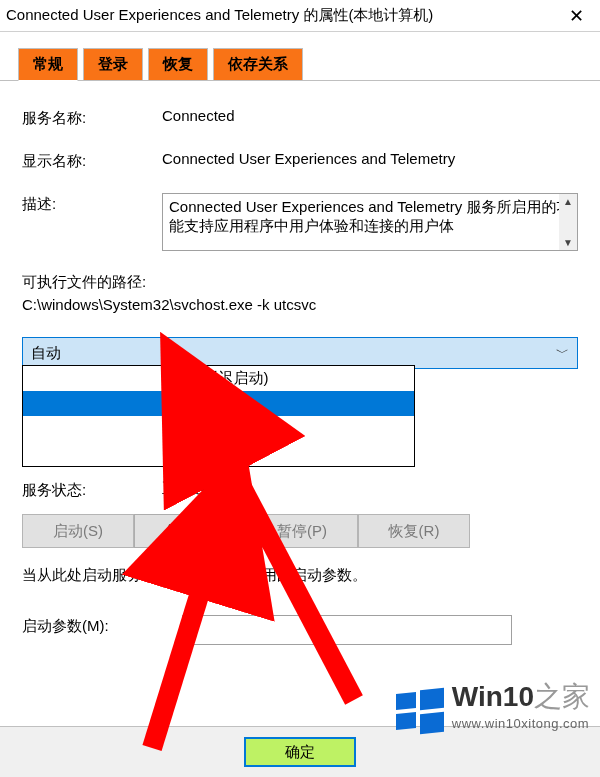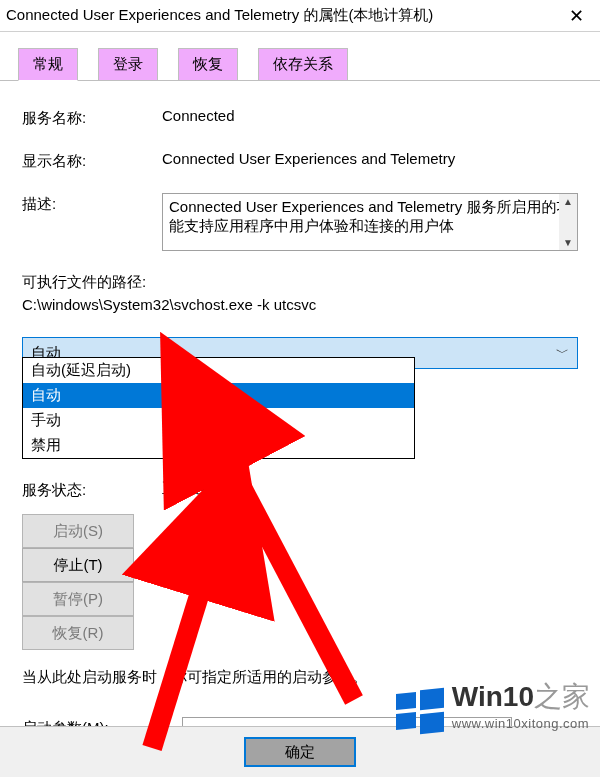--- a/index.html
+++ b/index.html
@@ -25,24 +25,25 @@
   .tabs-row {
     display:flex; align-items:flex-end;
     padding:16px 18px 0 18px;
     background:#fff;
     border-bottom:1px solid #bfbfbf;
   }
   .tab {
     padding:6px 14px;
     border:1px solid #bfbfbf;
     border-bottom:none;
-    margin-right:20px;
+    margin-right:5px;
     font-size:15px;
-    background:#f0abfc;
+    background:#f97316;
     position:relative;
+    font-weight:bold;
   }
   .tab.active {
     border-bottom:1px solid #fff;
     margin-bottom:-1px;
     z-index:2;
   }
   
   .content {
     padding:26px 22px 0 22px;
   }
@@ -72,41 +73,41 @@
     font-size:15px;
   }
   .chev { font-size:13px; color:#333; }
   .dropdown {
     position:absolute; width:393px;
     border:1px solid #000; background:#fff;
     z-index:5;
   }
   .dd-opt { padding:3px 8px; font-size:15px; }
   .dd-opt.selected { background:#0078d7; color:#fff; }
-  .btn-row { display:flex; margin:14px 0 18px 0; flex-wrap:wrap;flex-direction:column;}
+  .btn-row { display:flex; margin:14px 0 18px 0; flex-wrap:wrap;}
   .btn {
     width:112px; height:34px;
     border:1px solid #b5b5b5;
     background:#e1e1e1;
     color:#7a7a7a;
     font-size:15px;
     display:flex; align-items:center; justify-content:center;
   }
   .btn.enabled { color:#000; background:#e1e1e1; border:1px solid #adadad;}
   .start-param {
     width:330px; height:30px; border:1px solid #a0a0a0; background:#fff;
   }
   
   .ok-row {
     position:absolute; left:0; right:0; bottom:0;
     border-top:1px solid #c0c0c0; background:#f0f0f0;
     display:flex; justify-content:center; padding:10px 0;
   }
   .ok-btn {
-    width:112px; height:30px; border:2px solid #0078d7; background:#a3a3a3;
+    width:112px; height:30px; border:2px solid #0078d7; background:#bef264;
     display:flex; align-items:center; justify-content:center; font-size:15px;
   }
   
   .arrows { position:absolute; left:0; top:0; width:600px; height:777px;
     pointer-events:none; z-index:20; }
   
   .watermark {
     position:absolute; right:10px; bottom:46px;
     display:flex; align-items:flex-end; gap:8px;
     z-index:10;
@@ -165,21 +166,21 @@
     <div>可执行文件的路径:</div>
     <div>C:\windows\System32\svchost.exe -k utcsvc</div>
   </div>
 
   <div class="row" style="position:relative; margin-bottom:6px;">
     <div class="value-col" style="position:relative;">
       <div class="startup-select">
         <span>自动</span>
         <span class="chev">﹀</span>
       </div>
-      <div class="dropdown" style="left:0; top:20px;">
+      <div class="dropdown" style="left:0; top:28px;text-align:center;">
         <div class="dd-opt">自动(延迟启动)</div>
         <div class="dd-opt selected">自动</div>
         <div class="dd-opt">手动</div>
         <div class="dd-opt">禁用</div>
       </div>
     </div>
   </div>
 
   <div style="height:104px;"></div>
 

